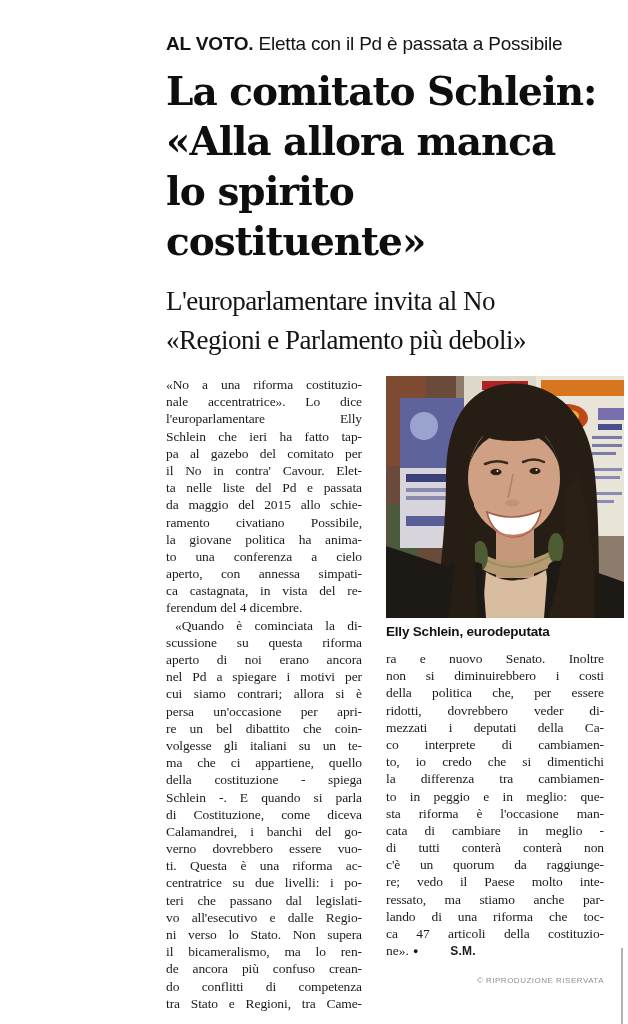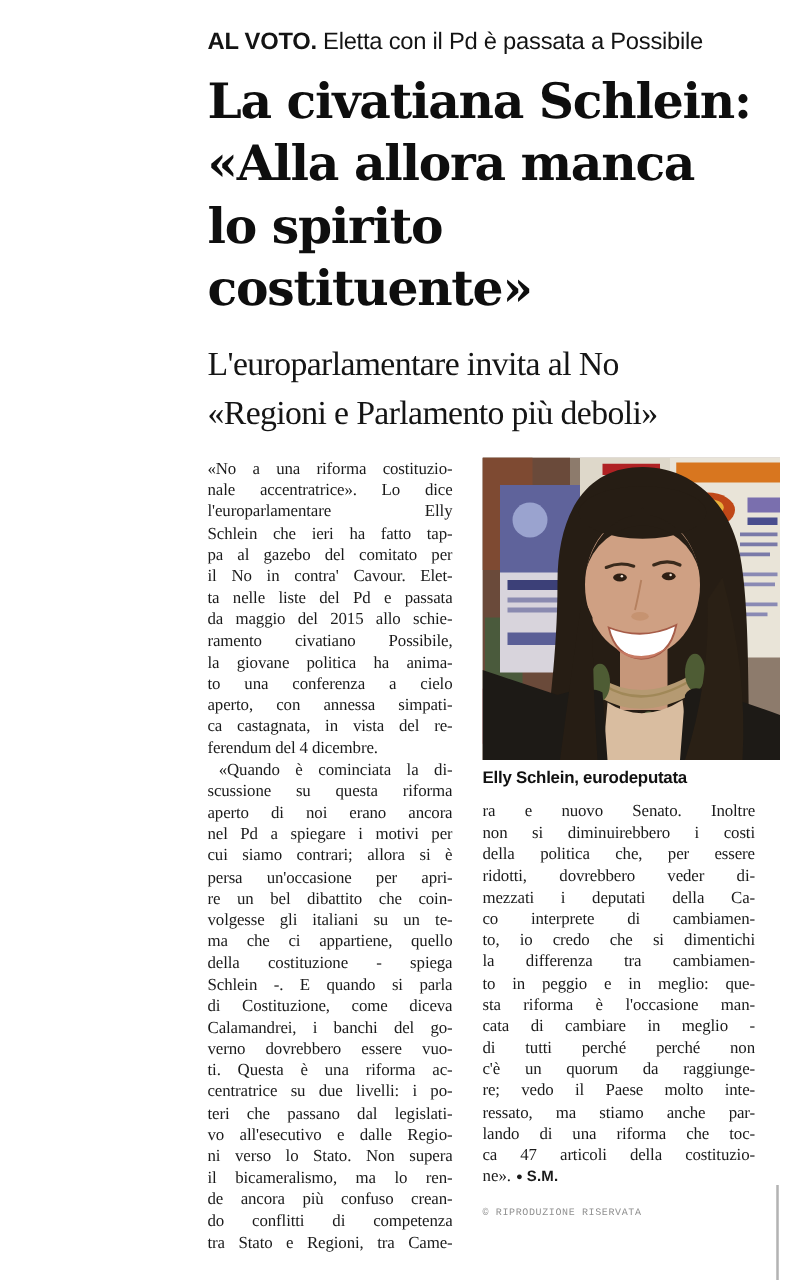--- a/index.html
+++ b/index.html
@@ -1,21 +1,21 @@
 <!DOCTYPE html>
 <html><head>
 <meta charset="utf-8">
 <style>
   html,body{margin:0;padding:0;}
   body{
     width:628px;height:1024px;position:relative;overflow:hidden;
     background:#ffffff;color:#1b1b1b;
     font-family:"Liberation Serif", serif;
   }
-  .article{position:absolute;left:166px;top:22px;width:458px;}
+  .article{position:absolute;left:166px;top:32px;width:458px;}
   .kicker{
     font-family:"Liberation Sans", sans-serif;
     font-size:19px;line-height:24px;letter-spacing:-0.2px;color:#141414;white-space:nowrap;
   }
   .kicker .tag{font-weight:bold;margin-right:5px;}
   .headline{
     margin-top:10px;
     font-family:"DejaVu Serif", serif;font-weight:bold;
     font-size:39px;line-height:50px;letter-spacing:-1px;color:#0e0e0e;
   }
@@ -36,38 +36,38 @@
   .cols .tl.ind{text-indent:9px;}
   .photo-fig{margin:-4px 0 0 0;width:250px;}
   .photo-svg{display:block;width:238px;height:242px;}
   .caption{
     font-family:"Liberation Sans", sans-serif;font-weight:bold;
     font-size:13.5px;line-height:18px;color:#111;margin:5px 0 9px 0;letter-spacing:-0.2px;
   }
   .rtext{width:218px;}
   .sigline{font-size:13.5px;line-height:17.2px;}
   .sigline .bullet{font-size:9px;vertical-align:1.5px;margin:0 3px 0 4px;}
-  .sigline .sig{font-family:"Liberation Sans", sans-serif;font-weight:bold;font-size:12px;letter-spacing:0.2px;}
+  .sigline .sig{font-family:"Liberation Sans", sans-serif;font-weight:bold;font-size:12px;letter-spacing:0.2px;margin-left:29px;}
   .copyright{
-    width:218px;margin-top:16px;
-    font-family:Liberation Mono, monospace;font-size:8px;color:#909090;letter-spacing:0.5px;
+    width:218px;text-align:right;margin-top:16px;
+    font-family:Liberation Sans, sans-serif;font-size:8px;color:#909090;letter-spacing:0.5px;
   }
   .col-rule{position:absolute;right:5px;top:948px;width:2px;height:76px;background:#b3b3b3;}
 </style>
 </head>
 <body>
 
 <div class="article">
 
   <div class="kicker">
     <span class="tag">AL VOTO.</span><span>Eletta con il Pd è passata a Possibile</span>
   </div>
 
   <div class="headline">
-      <div class="tl">La civatiana Schlein:</div>
+      <div class="tl">La comitato Schlein:</div>
       <div class="tl">«Alla allora manca</div>
       <div class="tl">lo spirito costituente»</div>
     </div>
 
   <div class="subhead">
       <div class="tl">L'europarlamentare invita al No</div>
       <div class="tl">«Regioni e Parlamento più deboli»</div>
     </div>
 
   <div class="cols">
@@ -190,21 +190,21 @@
           <div class="tl">non si diminuirebbero i costi</div>
           <div class="tl">della politica che, per essere</div>
           <div class="tl">ridotti, dovrebbero veder di-</div>
           <div class="tl">mezzati i deputati della Ca-</div>
           <div class="tl">co interprete di cambiamen-</div>
           <div class="tl">to, io credo che si dimentichi</div>
           <div class="tl">la differenza tra cambiamen-</div>
           <div class="tl">to in peggio e in meglio: que-</div>
           <div class="tl">sta riforma è l'occasione man-</div>
           <div class="tl">cata di cambiare in meglio -</div>
-          <div class="tl">di tutti perché perché non</div>
+          <div class="tl">di tutti conterà conterà non</div>
           <div class="tl">c'è un quorum da raggiunge-</div>
           <div class="tl">re; vedo il Paese molto inte-</div>
           <div class="tl">ressato, ma stiamo anche par-</div>
           <div class="tl">lando di una riforma che toc-</div>
           <div class="tl">ca 47 articoli della costituzio-</div>
         </div>
 
       <div class="rtext sigline">
         <span>ne».</span><span class="bullet">●</span><span class="sig">S.M.</span>
       </div>

